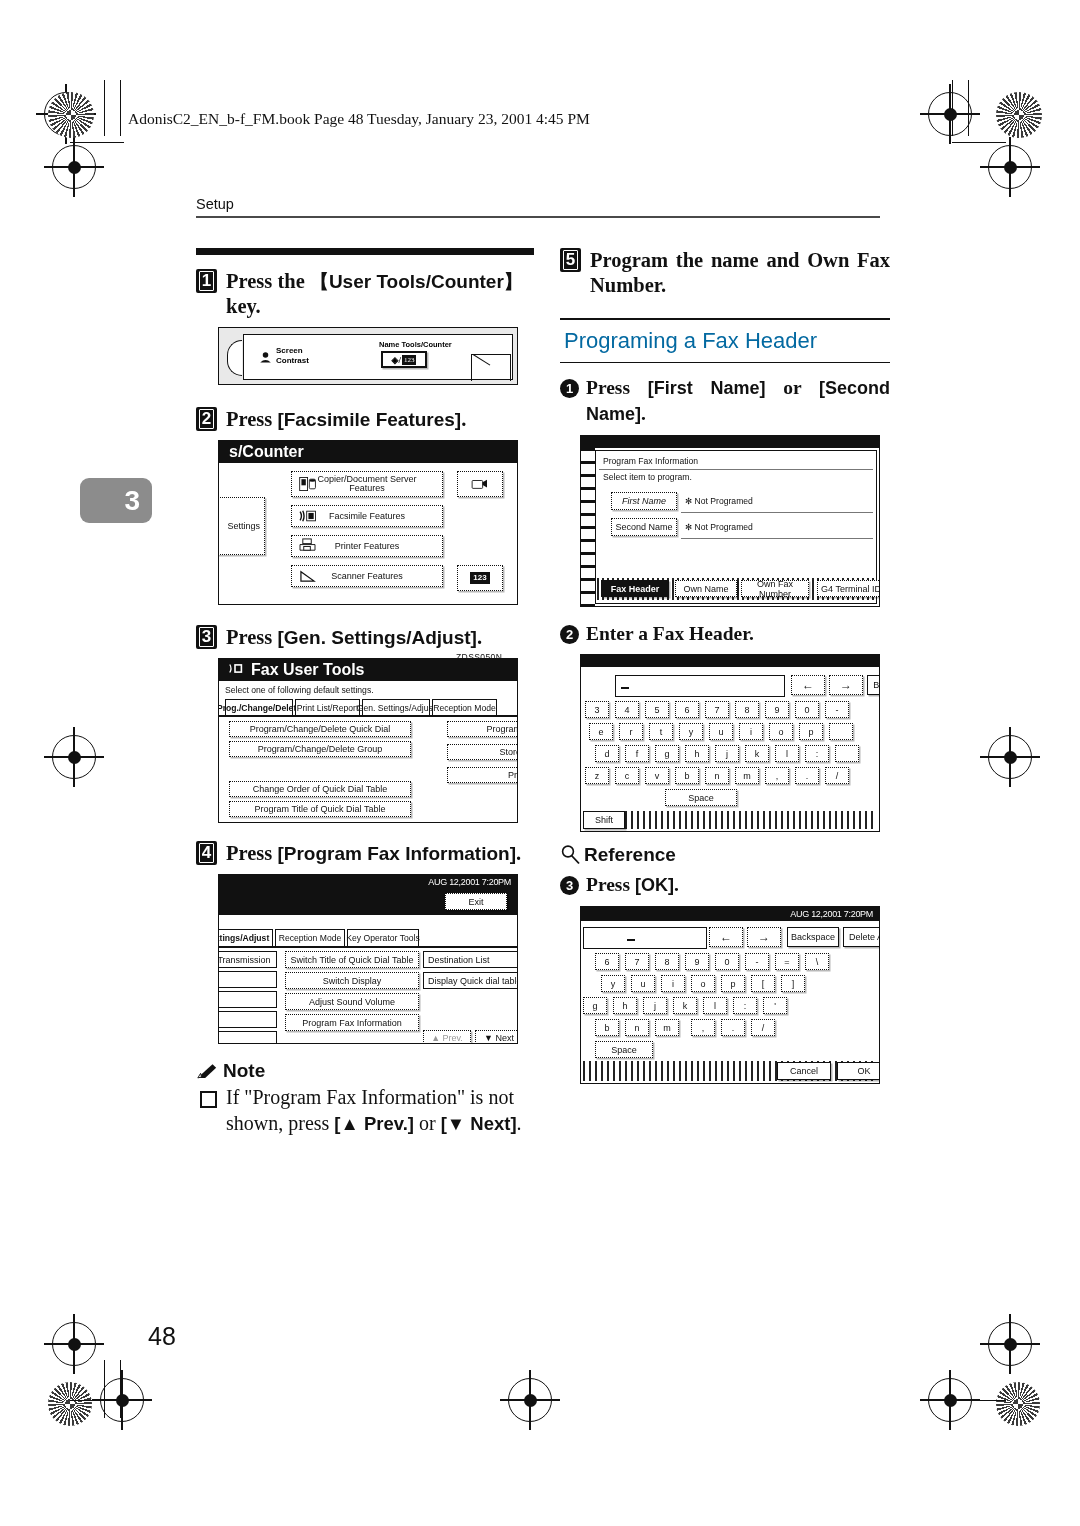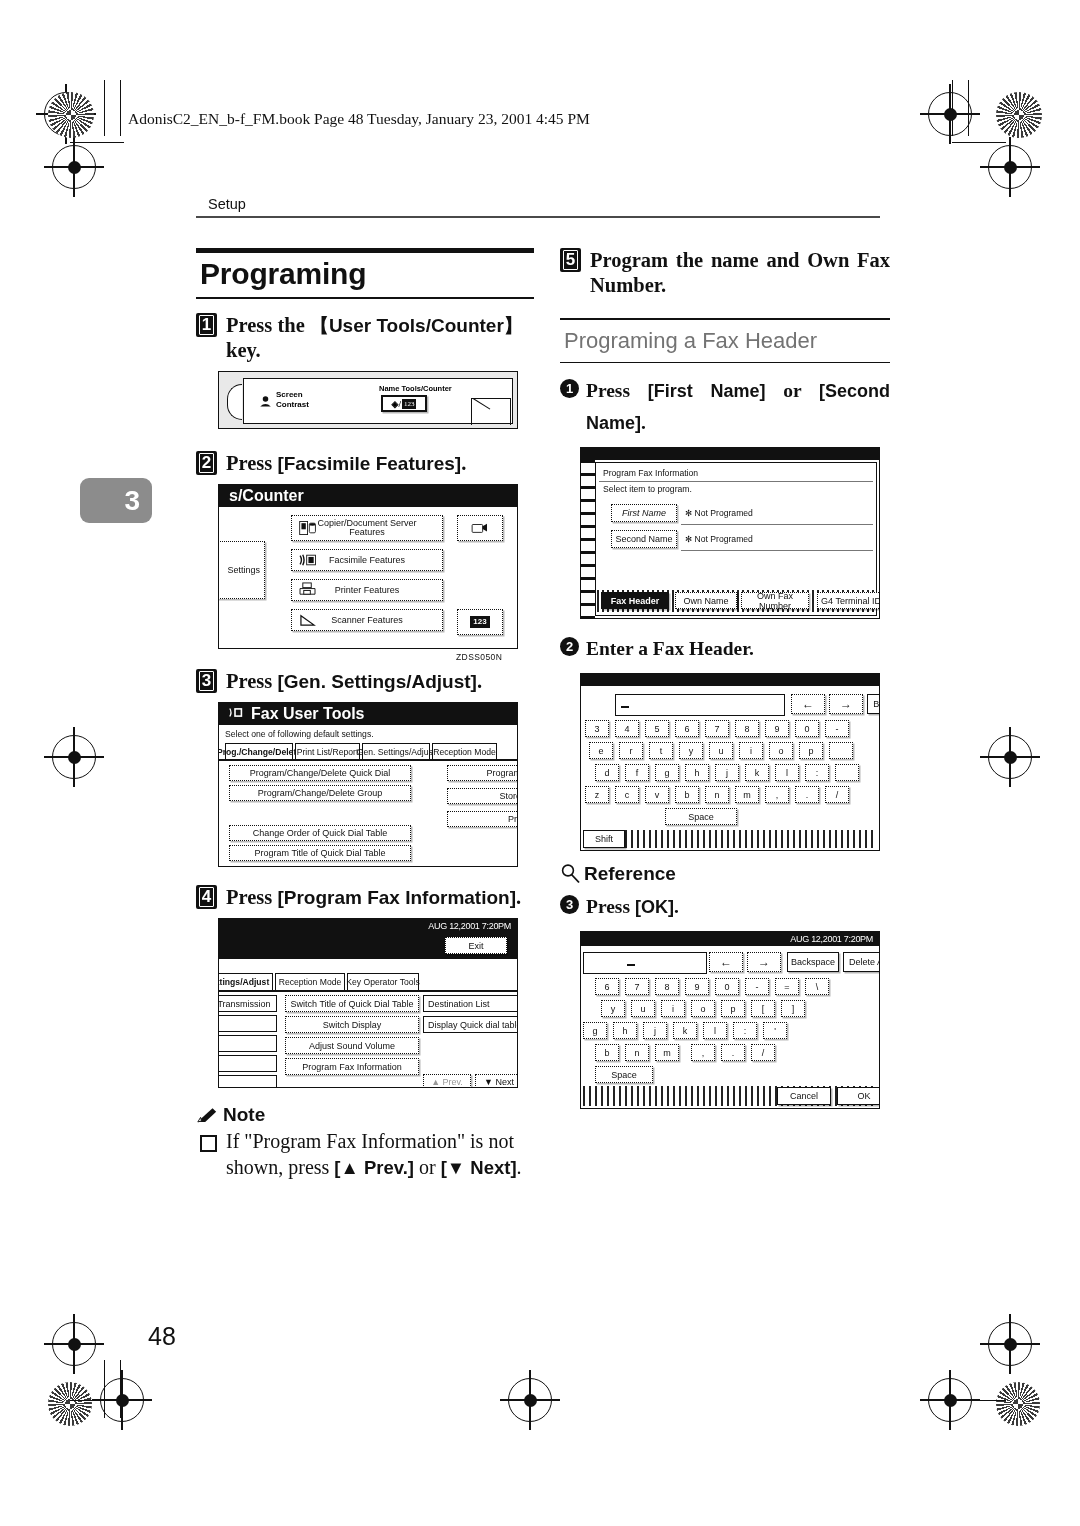--- a/index.html
+++ b/index.html
@@ -9,55 +9,55 @@
   
   .reg{position:absolute;width:44px;height:44px;border-radius:50%;border:1.5px solid #111;box-sizing:border-box;}
   .reg:before,.reg:after{content:"";position:absolute;background:#111;}
   .reg:before{left:50%;top:-9px;bottom:-9px;width:1.5px;margin-left:-0.75px;}
   .reg:after{top:50%;left:-9px;right:-9px;height:1.5px;margin-top:-0.75px;}
   .reg .dot{position:absolute;left:50%;top:50%;width:13px;height:13px;margin:-6.5px 0 0 -6.5px;border-radius:50%;background:#111;}
   .grayblob{position:absolute;border-radius:50%;background:#8a8a8a;}
 
   .crop-h{position:absolute;height:1px;background:#111;}
   .crop-v{position:absolute;width:1px;background:#111;}
-  .runhead{position:absolute;left:208px;top:196px;font-family:"Liberation Sans",sans-serif;font-size:14.5px;color:#111;}
+  .runhead{position:absolute;left:196px;top:196px;font-family:"Liberation Sans",sans-serif;font-size:14.5px;color:#111;}
   .runrule{position:absolute;left:196px;top:216px;width:684px;height:1.6px;background:#4a4a4a;}
 
   .chaptab{position:absolute;left:80px;top:478px;width:72px;height:45px;border-radius:9px;background:#8c8c8c;
            color:#fff;font-family:"Liberation Sans",sans-serif;font-weight:bold;font-size:28px;
            display:flex;align-items:center;justify-content:flex-end;padding-right:12px;box-sizing:border-box;}
 
   .pagenum{position:absolute;left:148px;top:1322px;font-family:"Liberation Sans",sans-serif;font-size:25px;color:#111;}
 
   .colL{position:absolute;left:196px;top:248px;width:338px;}
   .colR{position:absolute;left:560px;top:248px;width:330px;}
 
   
   h1.title{font-family:"Liberation Sans",sans-serif;font-size:30px;font-weight:bold;margin:0;padding:4px 0 6px 4px;color:#111;letter-spacing:-.2px;}
   .rule-thick{height:5px;background:#111;}
   .rule-med{height:2.4px;background:#111;}
   .rule-thin{height:1.5px;background:#111;}
 
-  h2.sub{font-family:"Liberation Sans",sans-serif;font-size:22px;font-weight:normal;margin:0;padding:8px 0 8px 4px;color:#737373;}
+  h2.sub{font-family:"Liberation Sans",sans-serif;font-size:22px;font-weight:normal;margin:0;padding:8px 0 8px 4px;color:#0369a1;}
 
   .step{display:flex;align-items:flex-start;margin:14px 0 6px 0;}
   .stepnum{flex:0 0 auto;width:21px;height:24px;background:#111;color:#fff;font-family:"Liberation Sans",sans-serif;
            font-weight:bold;font-size:17px;line-height:24px;text-align:center;margin-right:9px;
            border-radius:2px;position:relative;}
   .stepnum:after{content:"";position:absolute;left:3px;right:3px;top:2px;bottom:2px;border:1.6px solid #fff;border-radius:1px;}
   .stepnum span{position:relative;z-index:2;}
   .steptxt{font-size:20.5px;line-height:25px;color:#111;font-weight:bold;}
   .steptxt .sans{font-family:"Liberation Sans",sans-serif;font-weight:bold;font-size:19px;}
   .steptxt .ser{font-family:"Liberation Serif",serif;font-weight:bold;}
   .justify{text-align:justify;}
 
   .substep{display:flex;align-items:flex-start;margin:12px 0 6px 0;}
   .subnum{flex:0 0 auto;width:19px;height:19px;border-radius:50%;background:#111;color:#fff;
           font-family:"Liberation Sans",sans-serif;font-weight:bold;font-size:13px;line-height:19px;text-align:center;margin:4px 7px 0 0;}
-  .subtxt{font-size:19.5px;line-height:32px;color:#111;font-weight:bold;}
+  .subtxt{font-size:19.5px;line-height:25px;color:#111;font-weight:bold;}
   .subtxt .sans{font-family:"Liberation Sans",sans-serif;font-weight:bold;font-size:18px;}
 
   .noteblk{margin-top:16px;}
   .notehd{display:flex;align-items:center;font-family:"Liberation Sans",sans-serif;font-weight:bold;font-size:19px;color:#111;}
   .penicon{width:22px;height:17px;margin-right:5px;}
   .noteitem{display:flex;margin-top:3px;}
   .bullet{flex:0 0 auto;width:13px;height:13px;border:2px solid #111;margin:6px 9px 0 4px;}
   .notetxt{font-size:20px;line-height:25.5px;color:#111;}
   .notetxt .sans{font-family:"Liberation Sans",sans-serif;font-weight:bold;font-size:18.5px;}
 
@@ -144,21 +144,20 @@
 
   <div class="runhead">Setup</div>
   <div class="runrule"></div>
 
   <div class="chaptab">3</div>
   <div class="pagenum">48</div>
 
   <div class="colL">
 
     <div class="rule-thick"></div>
-    <h1 class="title">Programing</h1>
     <div class="rule-med"></div>
 
     <div class="step">
       <div class="stepnum"><span>1</span></div>
       <div class="steptxt">
         <span class="ser">Press the </span><span class="sans">【User Tools/Counter】</span><span class="ser"> key.</span>
       </div>
     </div>
 
     <div class="panel" style="width:300px;height:58px;background:#e9e9e9;">

